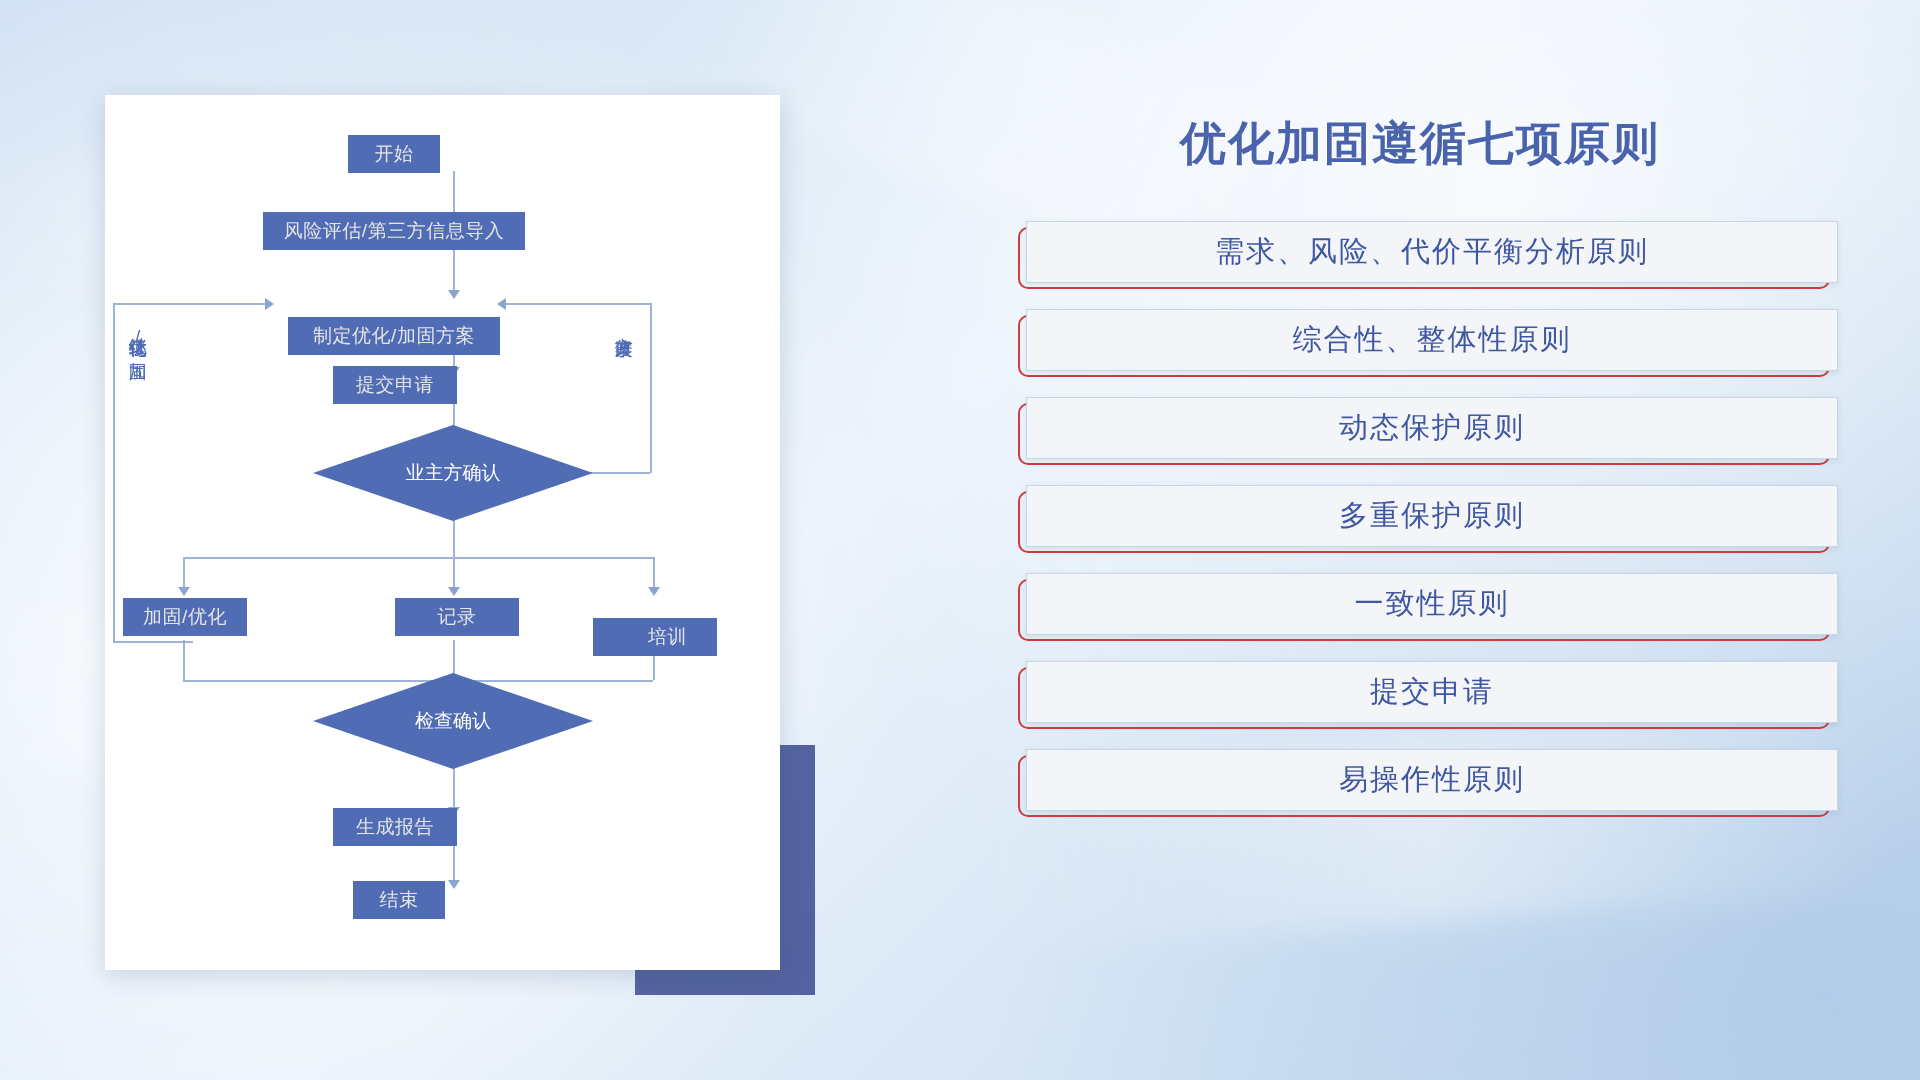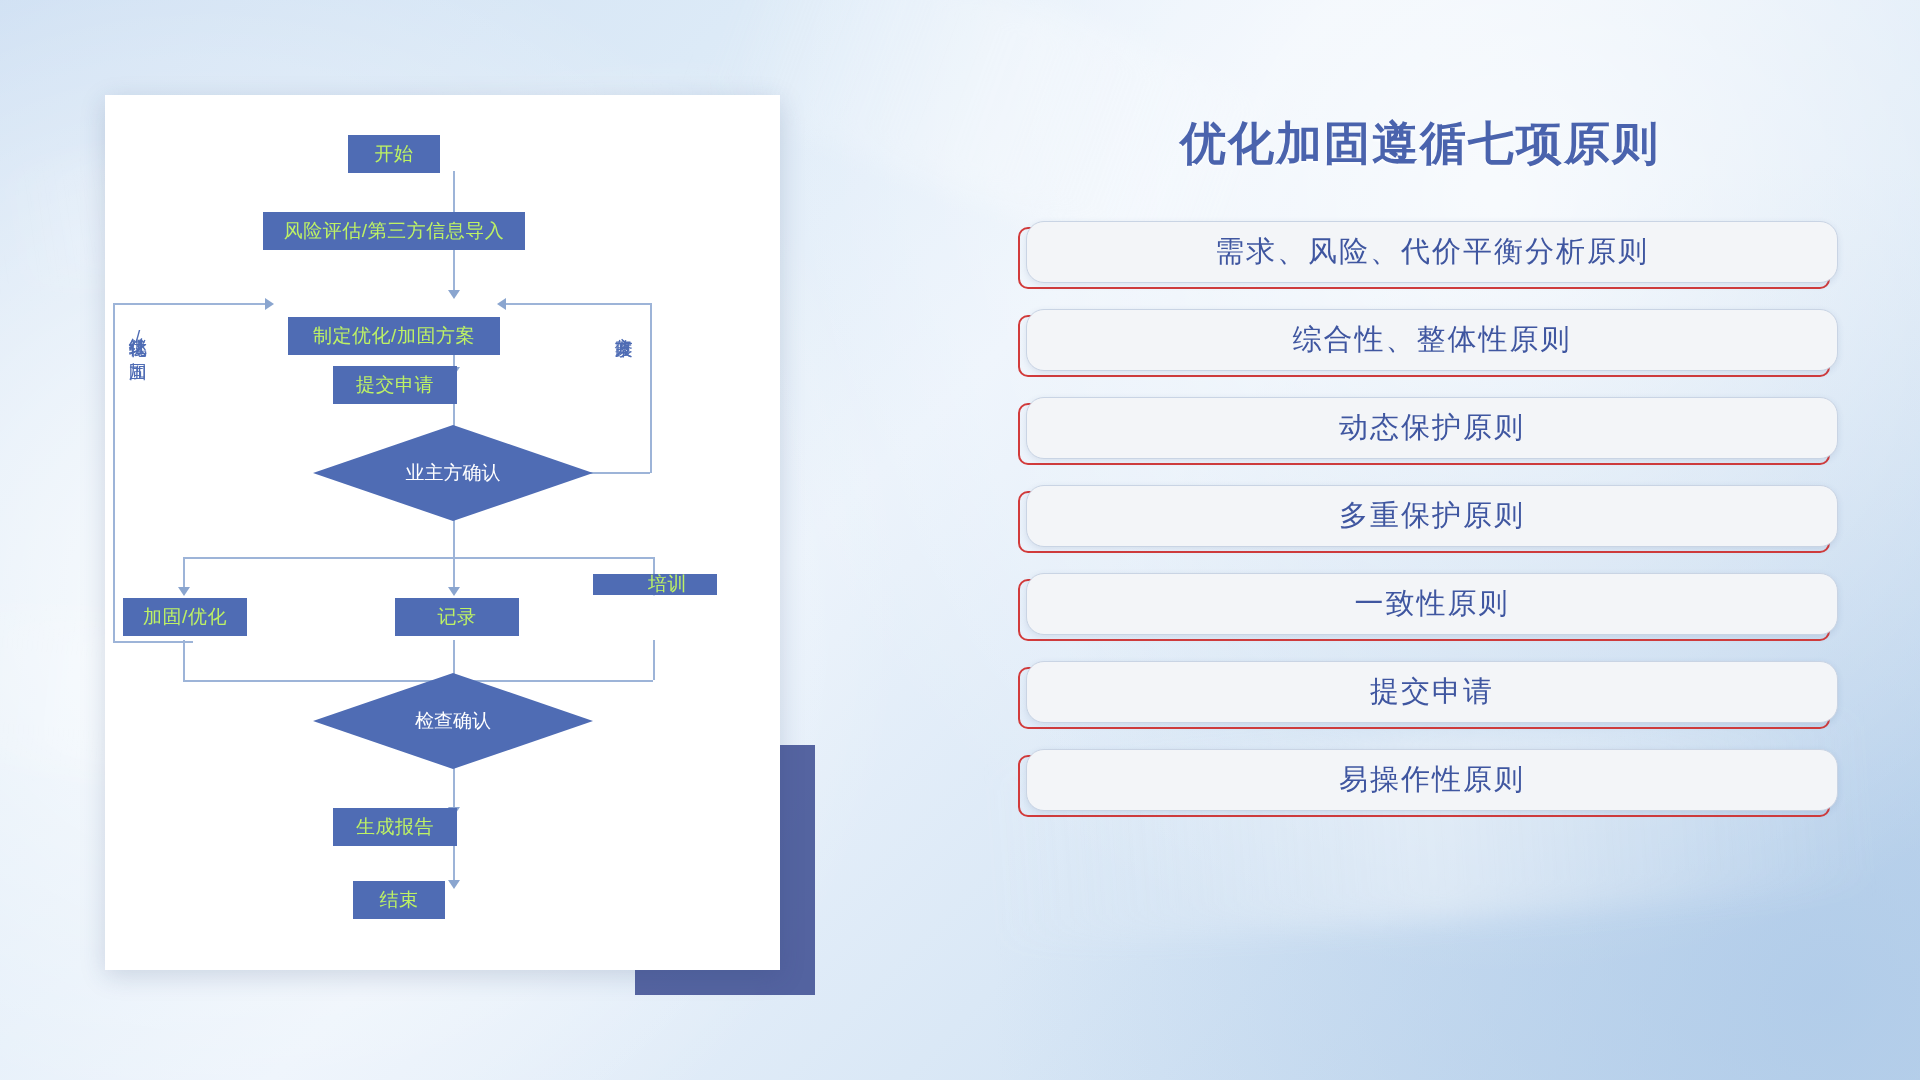--- a/index.html
+++ b/index.html
@@ -51,21 +51,21 @@
     height: 875px;
     background: #ffffff;
     box-shadow: 0 6px 24px rgba(40,60,110,0.18);
   }
   #flow-inner { position: absolute; inset: 0; }
 
   .node {
     position: absolute;
     box-sizing: border-box;
     background: #4f6cb4;
-    color: #bef264;
+    color: #e5e5e5;
     font-size: 19px;
     line-height: 1.2;
     display: flex;
     align-items: center;
     justify-content: center;
     letter-spacing: 0.5px;
     white-space: nowrap;
   }
   .diamond-wrap {
     position: absolute;
@@ -162,21 +162,21 @@
     box-sizing: border-box;
   }
   .principle-face {
     position: absolute;
     left: 8px;
     top: 0;
     width: 100%;
     height: 62px;
     background: #f3f5f8;
     border: 1px solid #c9d4e4;
-    border-radius: 18px;
+    border-radius: 0;
     box-sizing: border-box;
     display: flex;
     align-items: center;
     justify-content: center;
     color: #3f56a0;
     font-size: 29px;
     letter-spacing: 2px;
     box-shadow: 0 2px 6px rgba(60,80,130,0.12);
   }
 </style>
@@ -246,21 +246,21 @@
 
       <div class="node" style="left:228px; top:271px; width:124px; height:38px;">提交申请</div>
 
       <div class="diamond-wrap" style="left:208px; top:330px; width:280px; height:96px;">
         <div class="diamond-shape"></div>
         <div class="diamond-label">业主方确认</div>
       </div>
 
       <div class="node" style="left:18px; top:503px; width:124px; height:38px;">加固/优化</div>
       <div class="node" style="left:290px; top:503px; width:124px; height:38px;">记录</div>
-      <div class="node" style="left:488px; top:479px; width:124px; height:21px;padding-left:25px;">培训</div>
+      <div class="node" style="left:488px; top:523px; width:124px; height:38px;padding-left:25px;">培训</div>
 
       <div class="diamond-wrap" style="left:208px; top:578px; width:280px; height:96px;">
         <div class="diamond-shape"></div>
         <div class="diamond-label">检查确认</div>
       </div>
 
       <div class="node" style="left:228px; top:713px; width:124px; height:38px;">生成报告</div>
 
       <div class="node" style="left:248px; top:786px; width:92px; height:38px;">结束</div>
 

